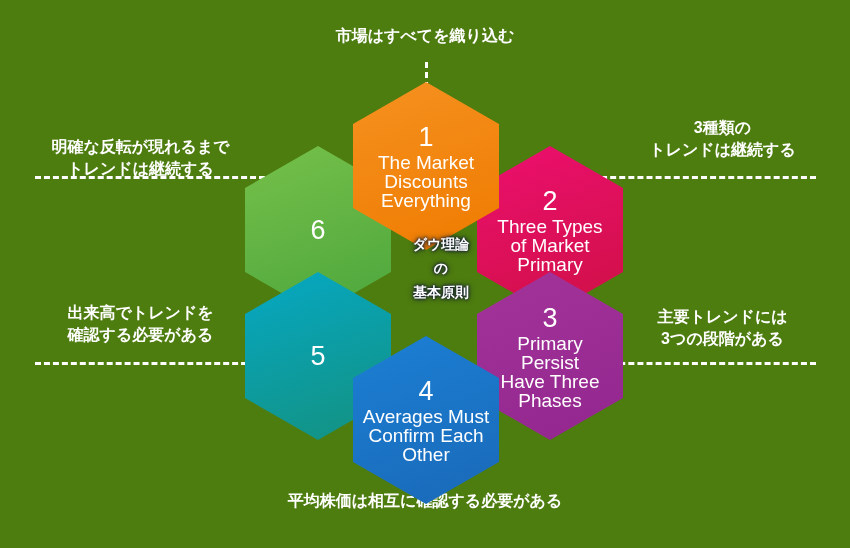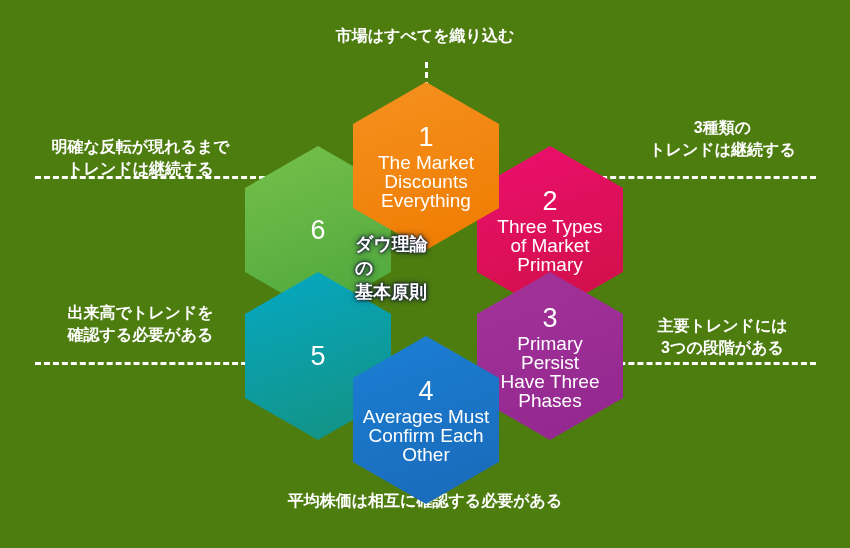--- a/index.html
+++ b/index.html
@@ -54,25 +54,26 @@
   #hex1 { left: 353px; top: 82px;  }
   #hex2 { left: 477px; top: 146px; }
   #hex3 { left: 477px; top: 272px; }
   #hex4 { left: 353px; top: 336px; }
   #hex5 { left: 245px; top: 272px; }
   #hex6 { left: 245px; top: 146px; }
 
   
   #center-caption {
     position: absolute;
-    left: 355px;
+    left: 371px;
     top: 232px;
     width: 140px;
+    text-align: center;
     color: #ffffff;
-    font-size: 18px;
+    font-size: 14px;
     line-height: 24px;
     font-weight: 700;
     white-space: pre-line;
     z-index: 9;
     text-shadow: 0 0 3px #172036, 0 0 3px #172036, 0 0 6px #172036;
   }
 
   
   .caption {
     position: absolute;
@@ -80,21 +81,21 @@
     font-size: 16px;
     line-height: 22px;
     font-weight: 700;
     white-space: pre-line;
     text-align: center;
   }
   #cap-top   { left: 205px; top: 25px;  width: 440px; }
   #cap-left1 { left: 8px;   top: 111px; width: 265px; margin-top: 25px; }
   #cap-right1{ left: 600px; top: 117px; width: 245px; }
   #cap-left2 { left: 8px;   top: 302px; width: 265px; }
-  #cap-right2{ left: 600px; top: 315px; width: 245px; }
+  #cap-right2{ left: 600px; top: 306px; width: 245px; }
   #cap-bottom{ left: 205px; top: 490px; width: 440px; }
 
   
   .dash-h {
     position: absolute;
     height: 0;
     border-top: 3px dashed #ffffff;
   }
   .dash-v {
     position: absolute;

